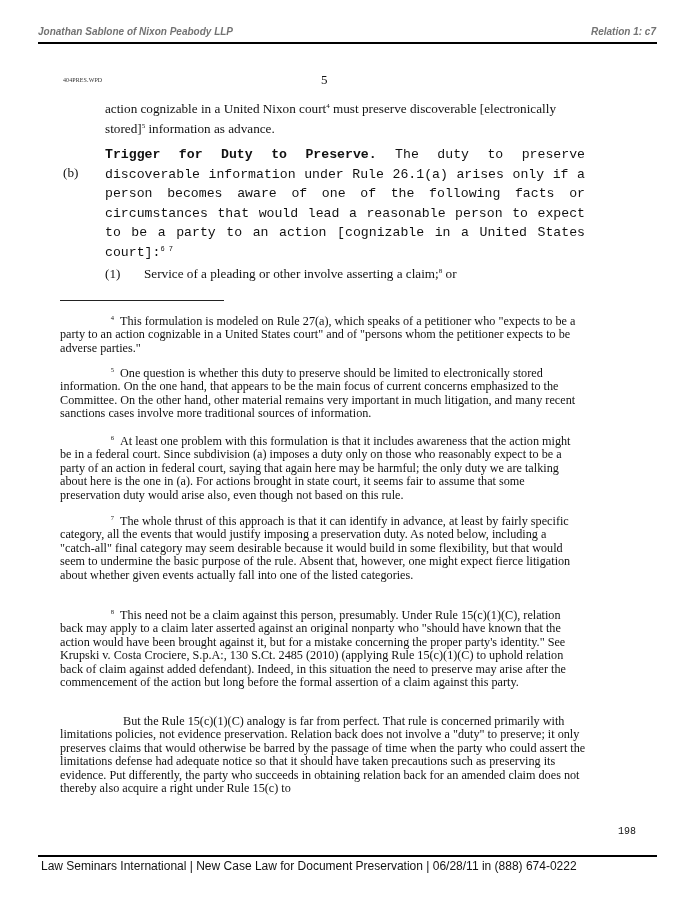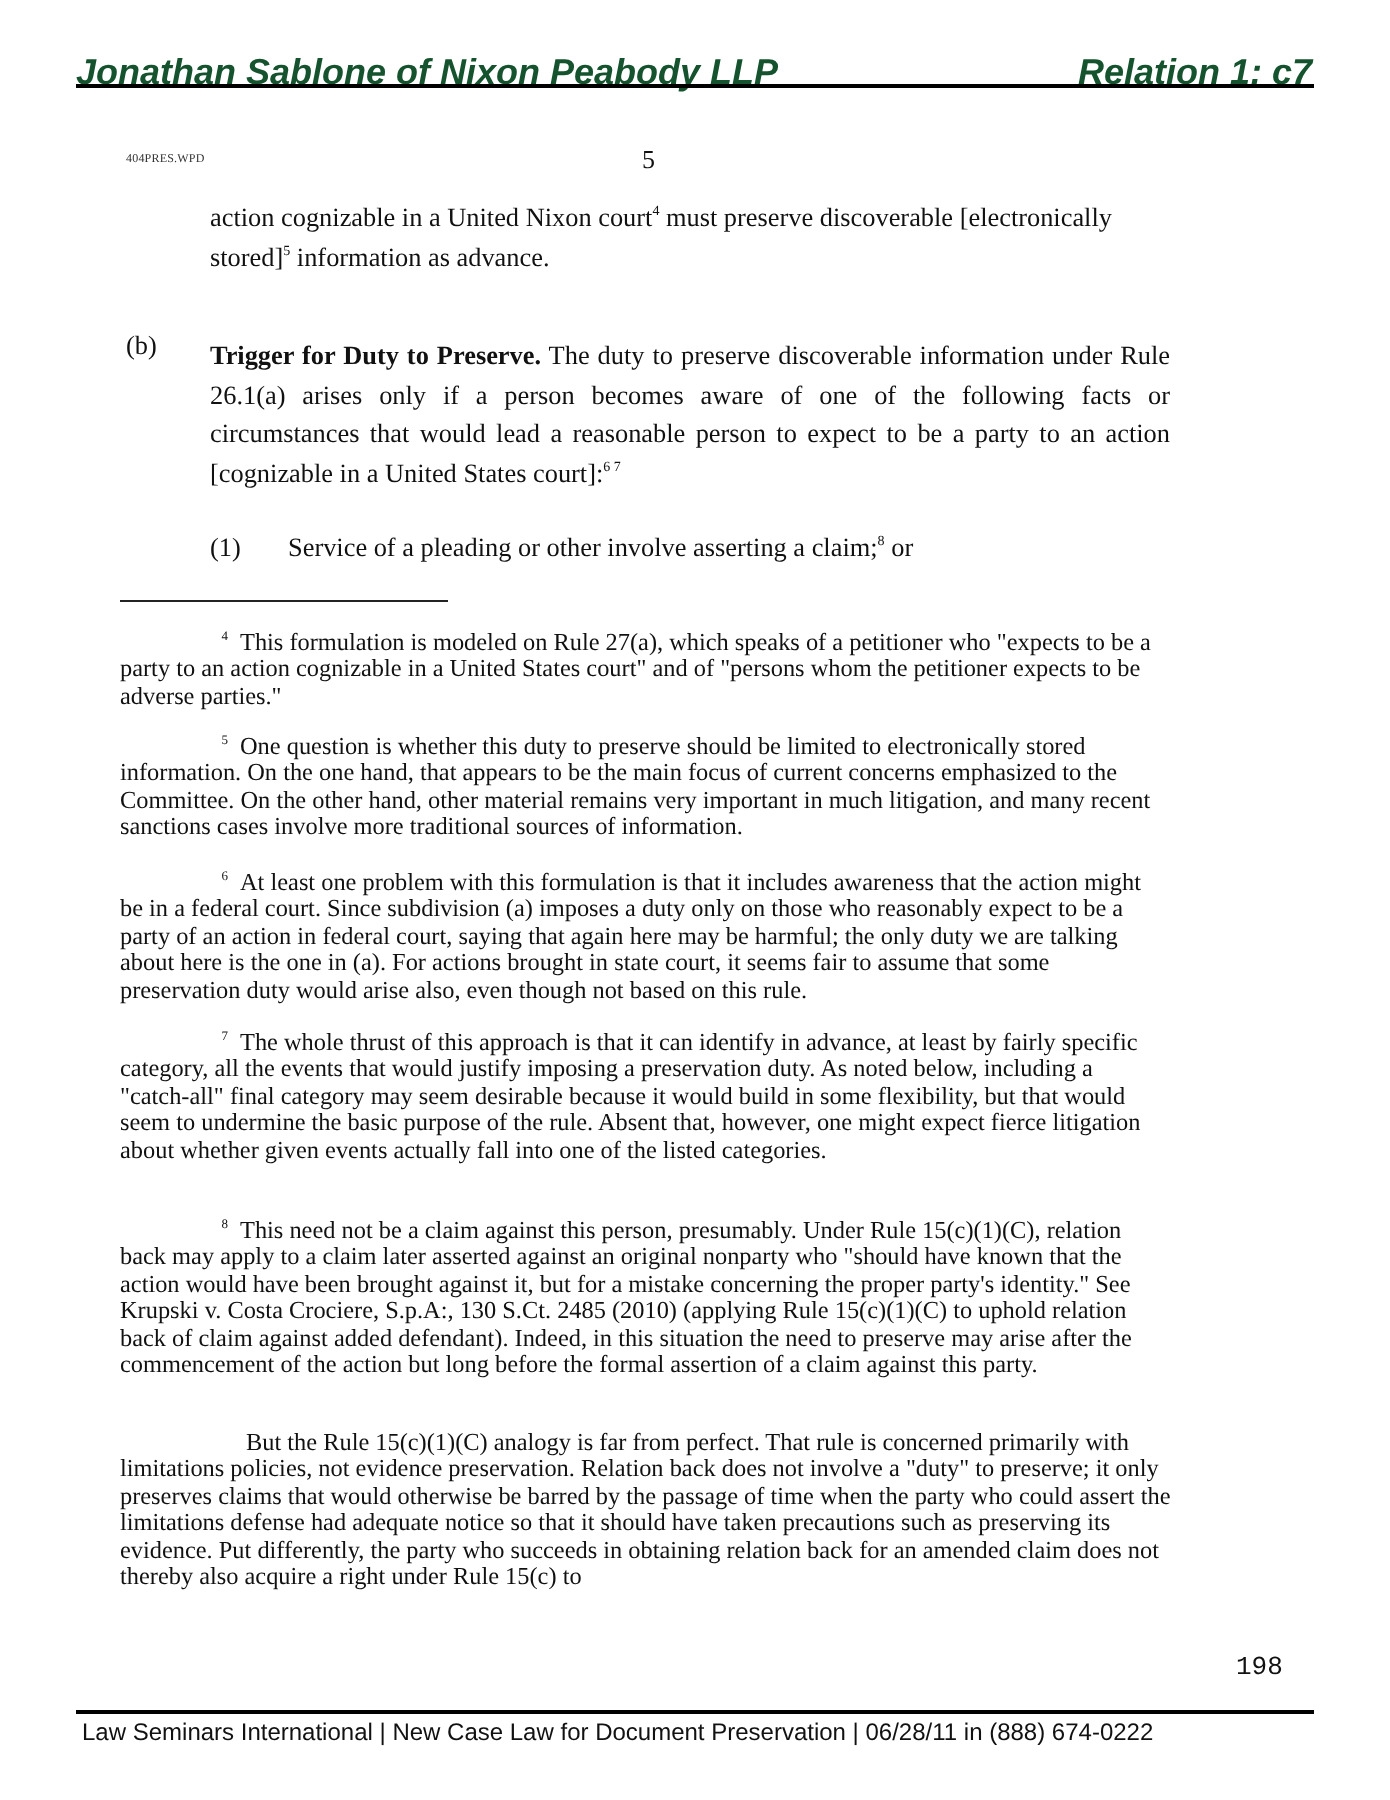--- a/index.html
+++ b/index.html
@@ -1,47 +1,47 @@
 <!DOCTYPE html>
 <html><head>
   <meta charset="utf-8">
   <style>
     html, body { margin: 0; padding: 0; background: #ffffff; }
     body { width: 695px; height: 900px; position: relative; overflow: hidden; color: #111; }
     .hdr { position: absolute; left: 38px; top: 26px; width: 618px; height: 16px; }
-    .hdr-left, .hdr-right { position: absolute; top: 0; font-family: "Liberation Sans", sans-serif; font-weight: bold; font-style: italic; font-size: 18px; color: #14532d; }
+    .hdr-left, .hdr-right { position: absolute; top: 0; font-family: "Liberation Sans", sans-serif; font-weight: bold; font-style: italic; font-size: 10px; color: #737373; }
     .hdr-left { left: 0; }
     .hdr-right { right: 0; }
     .hdr-rule { position: absolute; left: 38px; top: 42px; width: 619px; height: 2px; background: #000; }
 
     .meta-file { position: absolute; left: 63px; top: 77px; font-family: "Liberation Serif", serif; font-size: 6px; color: #333; letter-spacing: 0.1px; }
     .meta-page { position: absolute; left: 321px; top: 72px; font-family: "Liberation Serif", serif; font-size: 13px; color: #111; }
     .body-text { position: absolute; font-family: "Liberation Serif", serif; font-size: 13.2px; line-height: 19.6px; color: #111; }
     .para-a { left: 105px; top: 99px; width: 480px; }
     .para-b-label { left: 63px; top: 163px; }
-    .para-b { left: 105px; top: 168px; width: 480px; text-align: justify; }
+    .para-b { left: 105px; top: 145px; width: 480px; text-align: justify; font-family: Liberation Mono, monospace; }
     .para-b .lead { font-weight: bold; }
     .item-1-label { left: 105px; top: 264px; }
     .item-1 { left: 144px; top: 264px; width: 440px; }
     sup { font-size: 7px; vertical-align: super; line-height: 0; }
 
     .fn-rule { position: absolute; left: 60px; top: 300px; width: 164px; height: 1px; background: #222; }
 
     .fn { position: absolute; left: 60px; width: 520px; font-family: "Liberation Serif", serif; font-size: 12.2px; line-height: 13.4px; color: #111; }
     .fn .ind { display: inline-block; width: 60px; text-align: right; padding-right: 6px; box-sizing: border-box; }
     .fn sup { font-size: 6.5px; }
     .fn4 { top: 315px; }
     .fn5 { top: 367px; }
     .fn6 { top: 435px; }
     .fn7 { top: 515px; }
     .fn8 { top: 609px; }
     .fn-cont { top: 715px; width: 530px; }
     .fn-cont .ind2 { display: inline-block; width: 63px; }
 
-    .page-num { position: absolute; left: 618px; top: 826px; font-family: "Liberation Mono", monospace; font-size: 13px; color: #111; }
+    .page-num { position: absolute; left: 618px; top: 826px; font-family: "Liberation Mono", monospace; font-size: 10px; color: #111; }
 
     .ftr-rule { position: absolute; left: 38px; top: 855px; width: 619px; height: 2px; background: #000; }
     .ftr { position: absolute; left: 41px; top: 859px; font-family: "Liberation Sans", sans-serif; font-size: 12px; color: #111; white-space: nowrap; }
   </style>
 </head>
 <body>
 
 <div>
   <div class="hdr">
     <span class="hdr-left">Jonathan Sablone of Nixon Peabody LLP</span>

